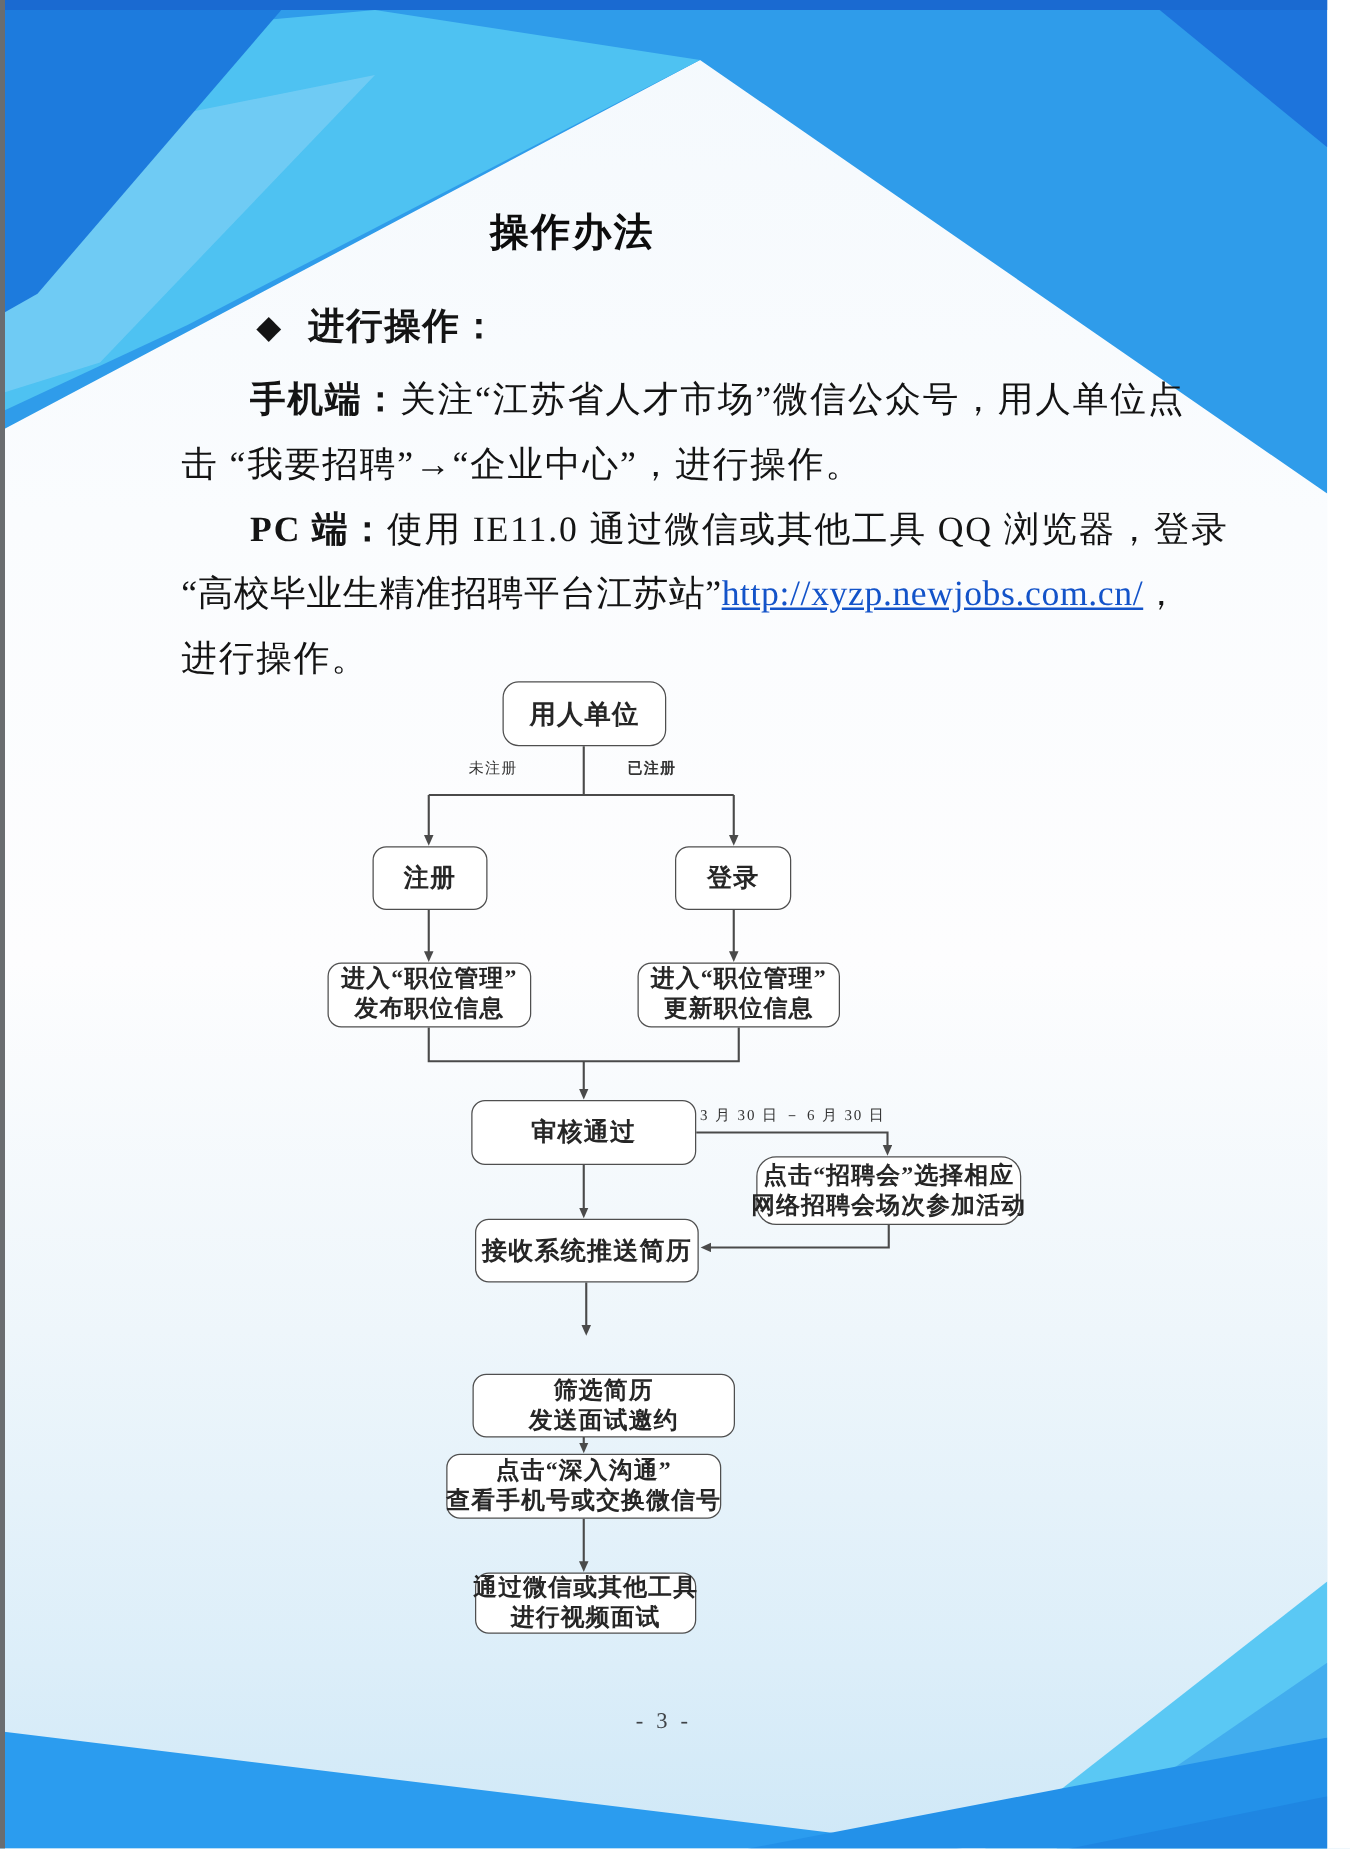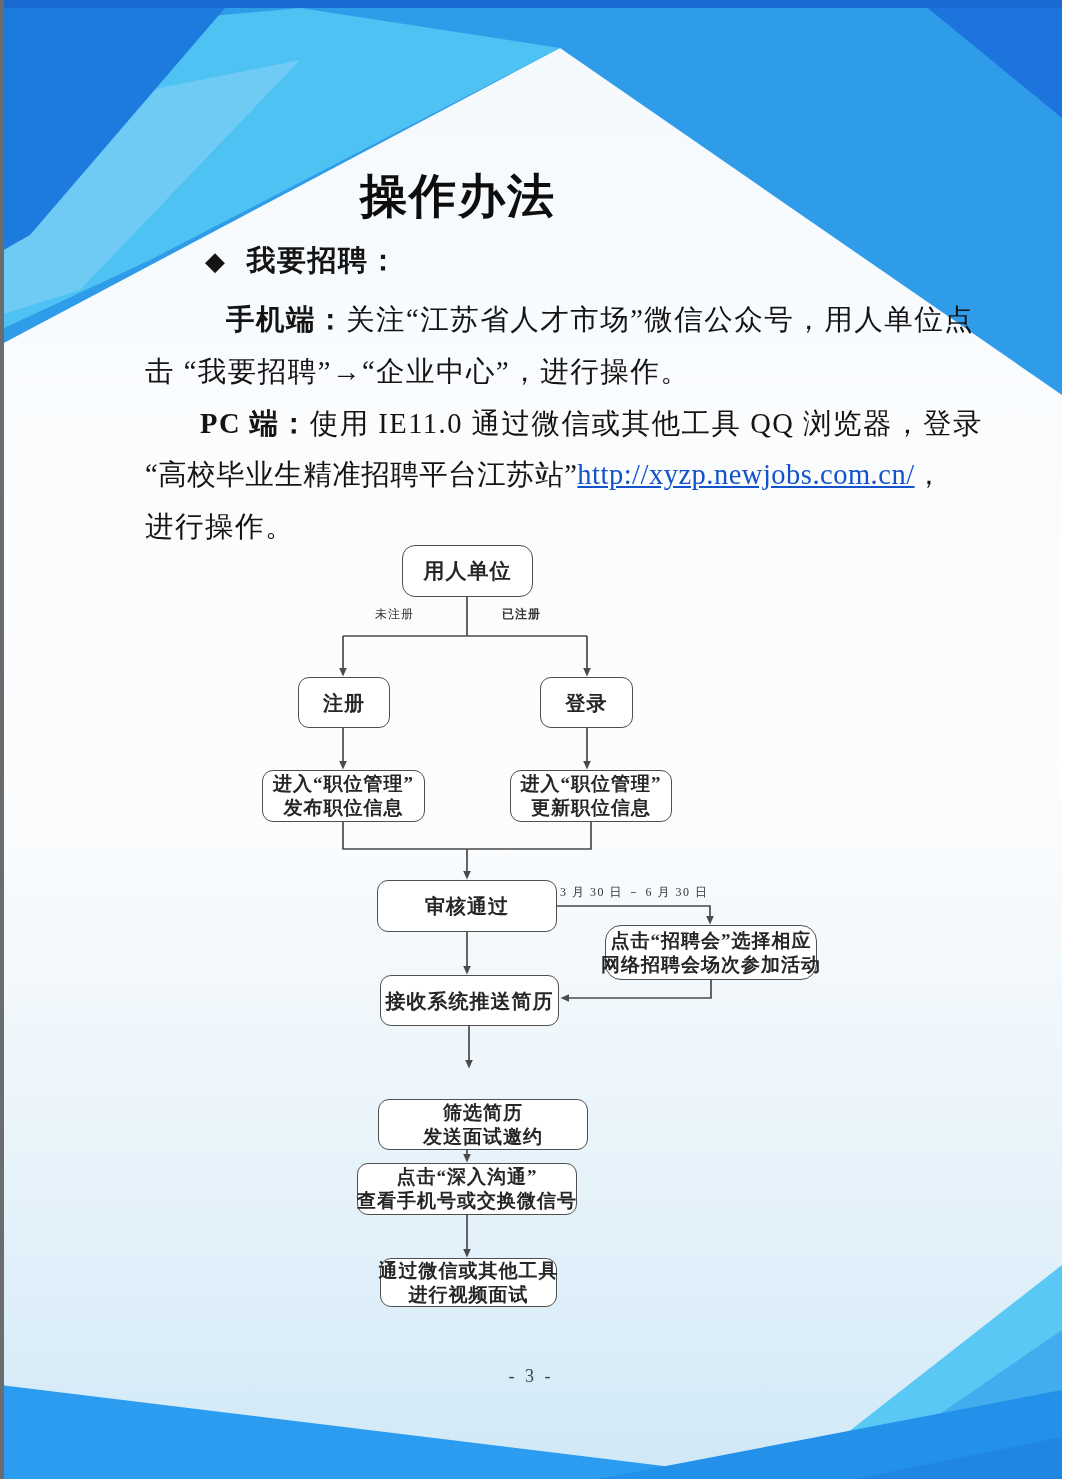--- a/index.html
+++ b/index.html
@@ -24,27 +24,27 @@
   .bs-rlight { background:#5ac8f4; clip-path:polygon(1062px 86px,1062px 300px,788px 300px); }
   .bs-rmid   { background:#42adee; clip-path:polygon(1062px 151px,1062px 300px,845px 300px); }
   .bs-rdark  { background:#2391e9; clip-path:polygon(598px 300px,1062px 211px,1062px 300px); }
   .bs-rdeep  { background:#1f86e2; clip-path:polygon(855px 300px,1062px 258px,1062px 300px); }
   
   .edge-left  { position:absolute; left:0; top:0; width:4px; height:100%; background:#6a6d70; z-index:30; }
   .edge-right { position:absolute; right:0; top:0; width:18px; height:100%; background:#ffffff; z-index:30; }
   
   .title {
     position:absolute; left:0; top:165px; width:916px; text-align:center;
-    font-size:47px; font-weight:700; color:#0d0d0d; letter-spacing:2px; z-index:5;
+    font-size:31px; font-weight:700; color:#0d0d0d; letter-spacing:2px; z-index:5;
   }
   .line { position:absolute; white-space:nowrap; font-size:28.5px; color:#141414; letter-spacing:1.5px; z-index:5; }
   .line b { font-weight:700; }
   #heading { left:205px; top:241px; font-size:29px; font-weight:700; }
   #heading .diamond { font-size:26px; margin-right:20px; }
-  #p1l1 { left:200px; top:301px;margin-left:26px; }
+  #p1l1 { left:200px; top:301px; }
   #p1l2 { left:145px; top:353px; }
   #p2l1 { left:200px; top:405px; }
   #p2l2 { left:145px; top:456px; letter-spacing:0.5px; }
   #p2l3 { left:145px; top:508px; }
   .url { color:#1353c9; text-decoration:underline; text-decoration-color:#1353c9; cursor:pointer; }
   .page-num { position:absolute; left:0; top:1366px; width:1062px; text-align:center;
     font-size:18px; color:#3f4347; letter-spacing:3px; z-index:6; }
   
   .connectors { position:absolute; left:0; top:0; z-index:4; pointer-events:none; }
   .node {
@@ -89,21 +89,21 @@
     <div class="bs-rmid"></div>
     <div class="bs-rdark"></div>
     <div class="bs-rdeep"></div>
   </div>
   <div class="edge-left"></div>
   <div class="edge-right"></div>
 
   <div class="title">操作办法</div>
 
   <div class="line" id="heading">
-    <span class="diamond">◆</span><span>我要招聘：</span>
+    <span class="diamond">◆</span><span>进行操作：</span>
   </div>
 
   <div class="line" id="p1l1">
     <b>手机端：</b><span>关注“江苏省人才市场”微信公众号，用人单位点</span>
   </div>
   <div class="line" id="p1l2">击 “我要招聘”→“企业中心”，进行操作。</div>
 
   <div class="line" id="p2l1">
     <b>PC 端：</b><span>使用 IE11.0 通过微信或其他工具 QQ 浏览器，登录</span>
   </div>

